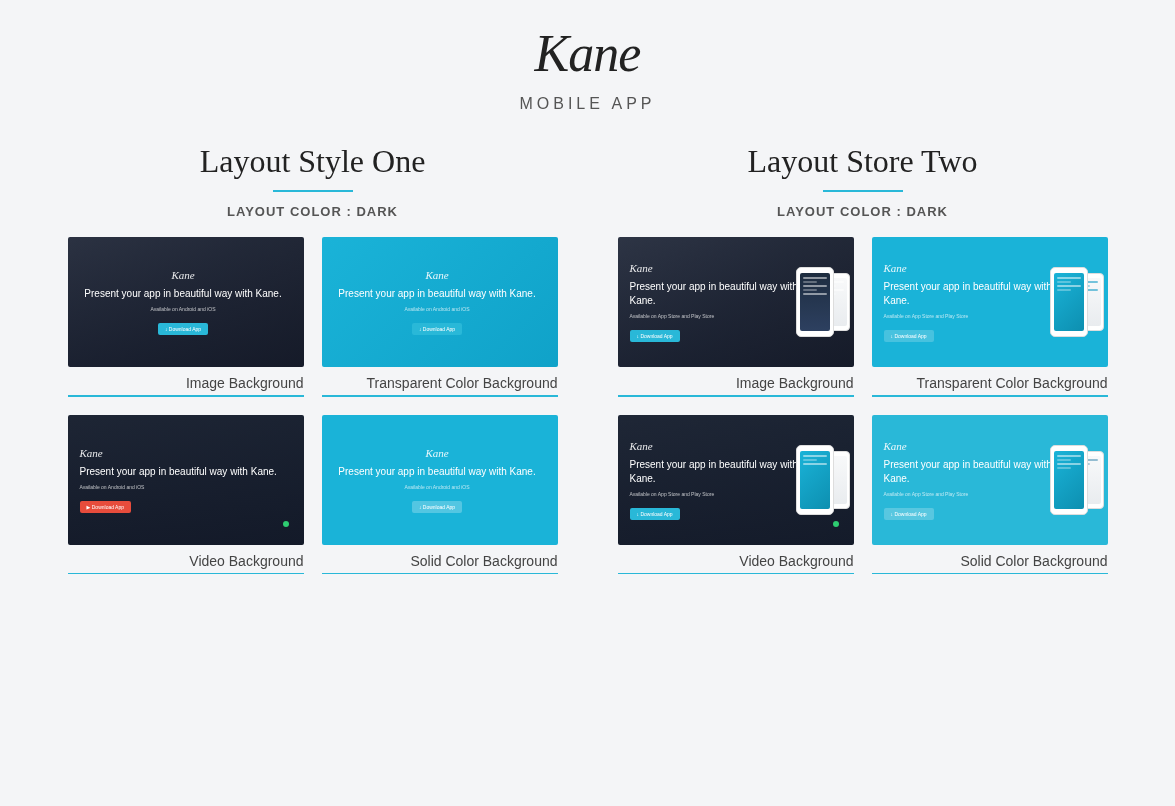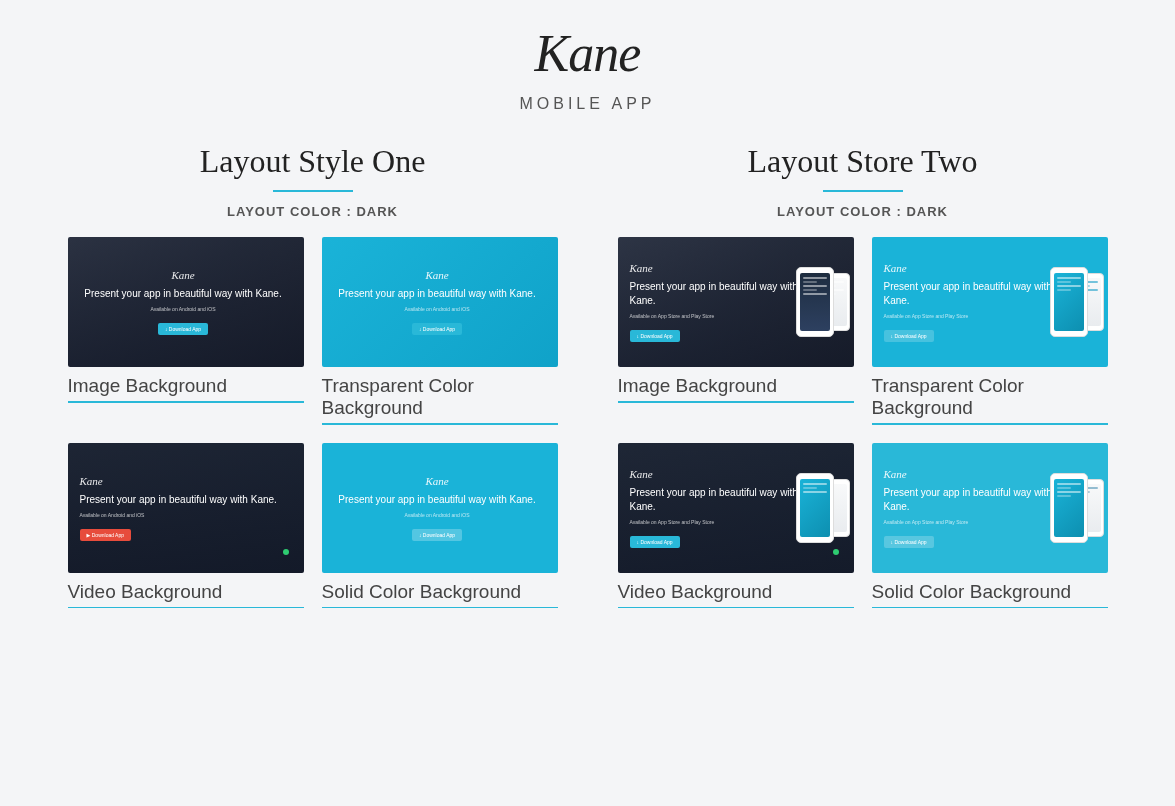--- a/index.html
+++ b/index.html
@@ -270,24 +270,24 @@
       position: absolute;
       top: 4px;
       left: 2px;
       right: 2px;
       bottom: 4px;
       background: linear-gradient(180deg, #f8f9fa 0%, #e9ecef 100%);
       border-radius: 2px;
     }
 
     .thumb-label {
-      font-size: 19px;
+      font-size: 14px;
       color: #444;
       font-family: Arial, sans-serif;
-      text-align: left;
+      text-align: right;
       margin-bottom: 4px;
     }
 
     .thumb-underline {
       width: 100%;
       height: 1.5px;
       background: #29b8d8;
     }
 
     

